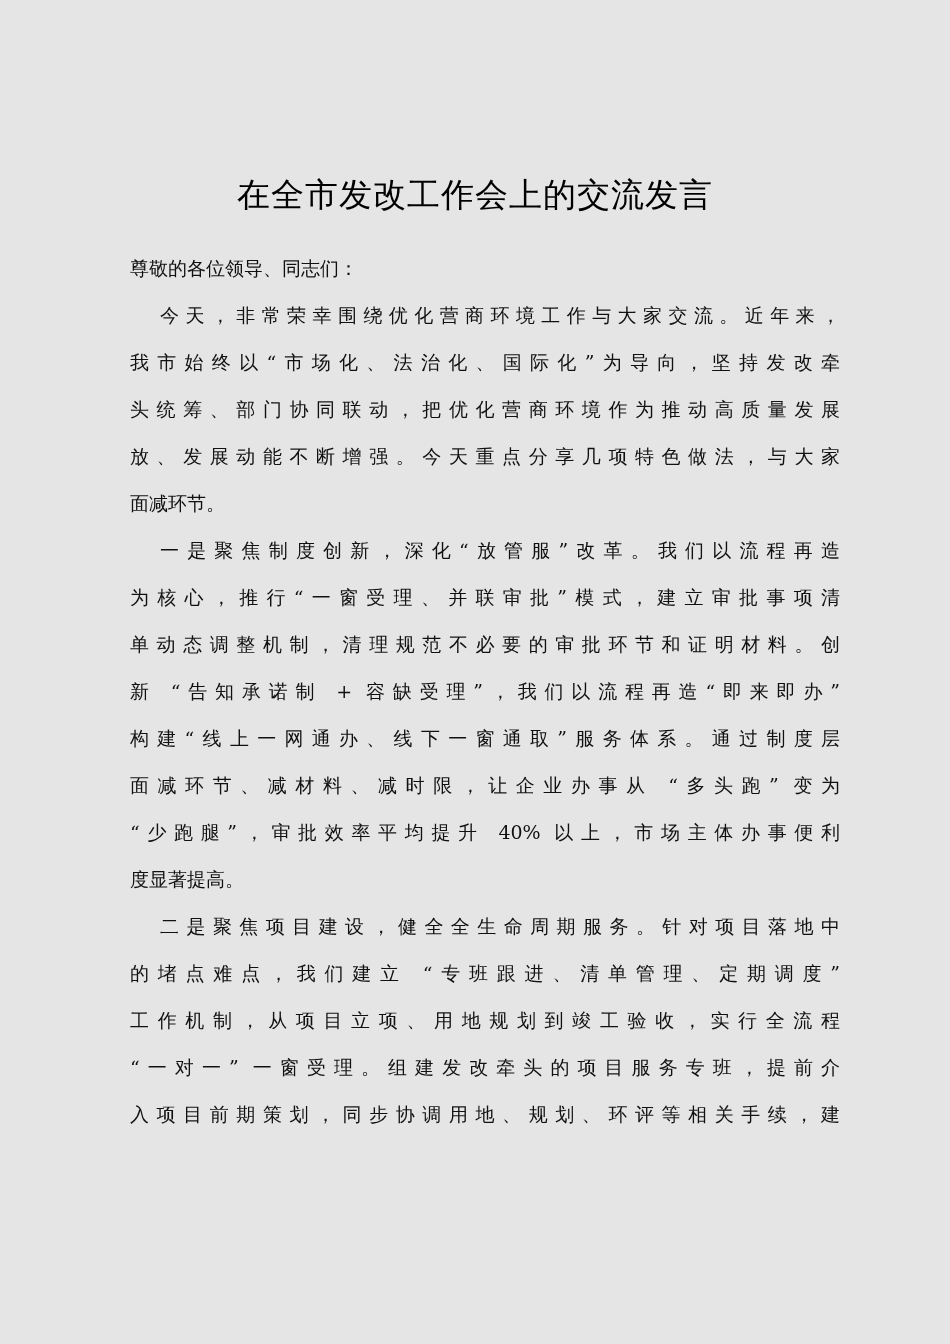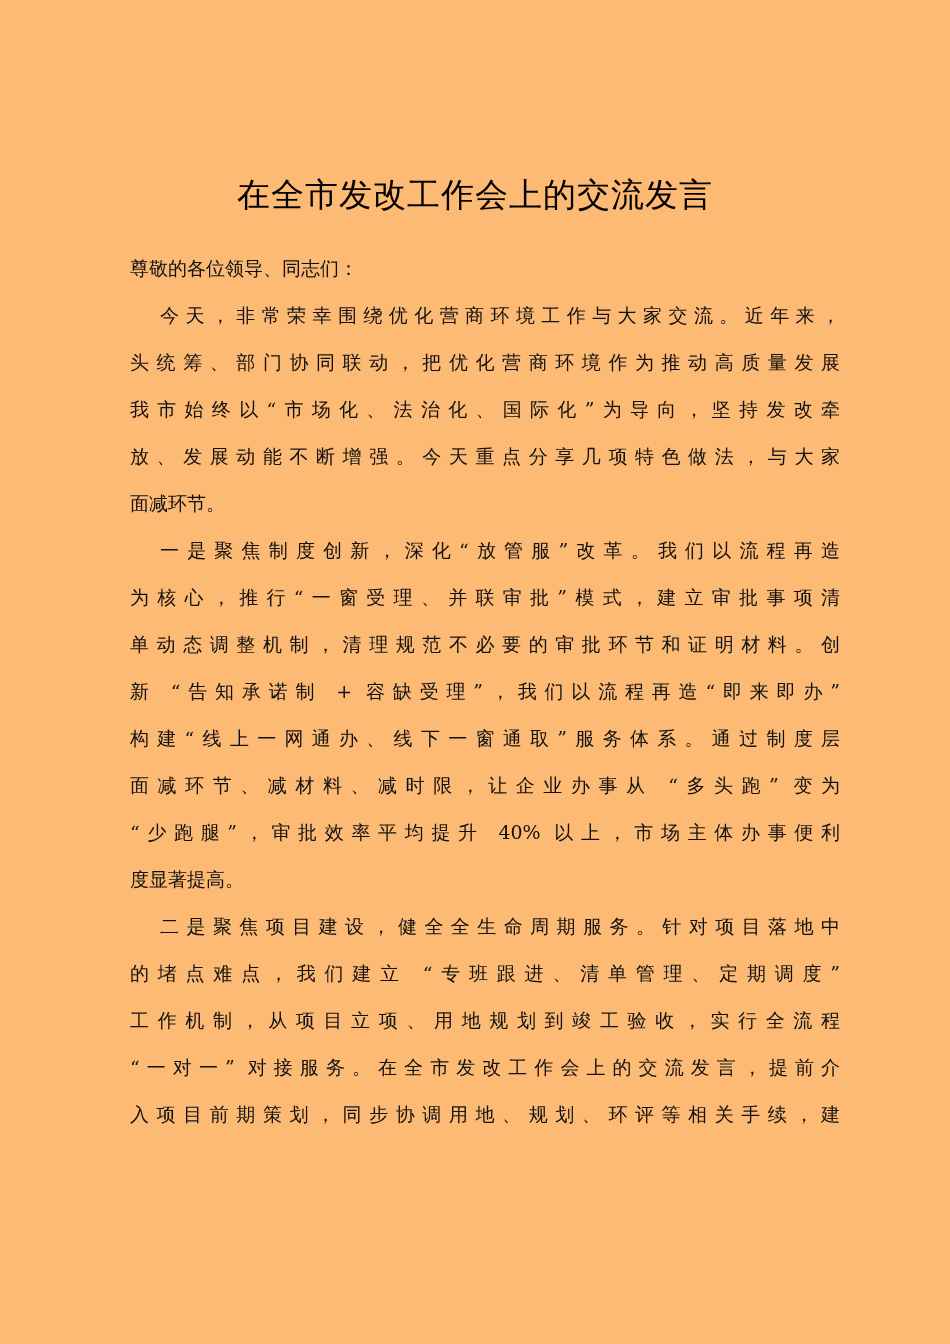--- a/index.html
+++ b/index.html
@@ -14,21 +14,21 @@
       overflow: hidden;
       font-family: "DejaVu Sans", "Liberation Sans", sans-serif;
       color: #000000;
     }
     .page {
       position: absolute;
       left: 0;
       top: 0;
       width: 950px;
       height: 1344px;
-      background: #fdba74;
+      background: #e5e5e5;
     }
     .title {
       position: absolute;
       left: 0;
       top: 170px;
       width: 950px;
       text-align: center;
       font-family: "DejaVu Sans", "Liberation Sans", sans-serif;
       font-size: 33px;
       line-height: 50px;
@@ -64,38 +64,38 @@
 <body>
 
 <div class="page">
   <h1 class="title">在全市发改工作会上的交流发言</h1>
 
   <div class="body-text">
     <span class="line last">尊敬的各位领导、同志们：</span>
 
     <div>
       <span class="line indent">今天，非常荣幸围绕优化营商环境工作与大家交流。近年来，</span>
+      <span class="line">我市始终以“市场化、法治化、国际化”为导向，坚持发改牵</span>
       <span class="line">头统筹、部门协同联动，把优化营商环境作为推动高质量发展</span>
-      <span class="line">我市始终以“市场化、法治化、国际化”为导向，坚持发改牵</span>
       <span class="line">放、发展动能不断增强。今天重点分享几项特色做法，与大家</span>
       <span class="line last">面减环节。</span>
     </div>
 
     <div>
       <span class="line indent">一是聚焦制度创新，深化“放管服”改革。我们以流程再造</span>
       <span class="line">为核心，推行“一窗受理、并联审批”模式，建立审批事项清</span>
       <span class="line">单动态调整机制，清理规范不必要的审批环节和证明材料。创</span>
       <span class="line">新 “告知承诺制 + 容缺受理”，我们以流程再造“即来即办”</span>
       <span class="line">构建“线上一网通办、线下一窗通取”服务体系。通过制度层</span>
       <span class="line">面减环节、减材料、减时限，让企业办事从 “多头跑” 变为</span>
       <span class="line">“少跑腿”，审批效率平均提升 40% 以上，市场主体办事便利</span>
       <span class="line last">度显著提高。</span>
     </div>
 
     <div>
       <span class="line indent">二是聚焦项目建设，健全全生命周期服务。针对项目落地中</span>
       <span class="line">的堵点难点，我们建立 “专班跟进、清单管理、定期调度”</span>
       <span class="line">工作机制，从项目立项、用地规划到竣工验收，实行全流程</span>
-      <span class="line">“一对一” 对接服务。在全市发改工作会上的交流发言，提前介</span>
+      <span class="line">“一对一” 一窗受理。组建发改牵头的项目服务专班，提前介</span>
       <span class="line">入项目前期策划，同步协调用地、规划、环评等相关手续，建</span>
     </div>
   </div>
 </div>
 
 </body></html>

